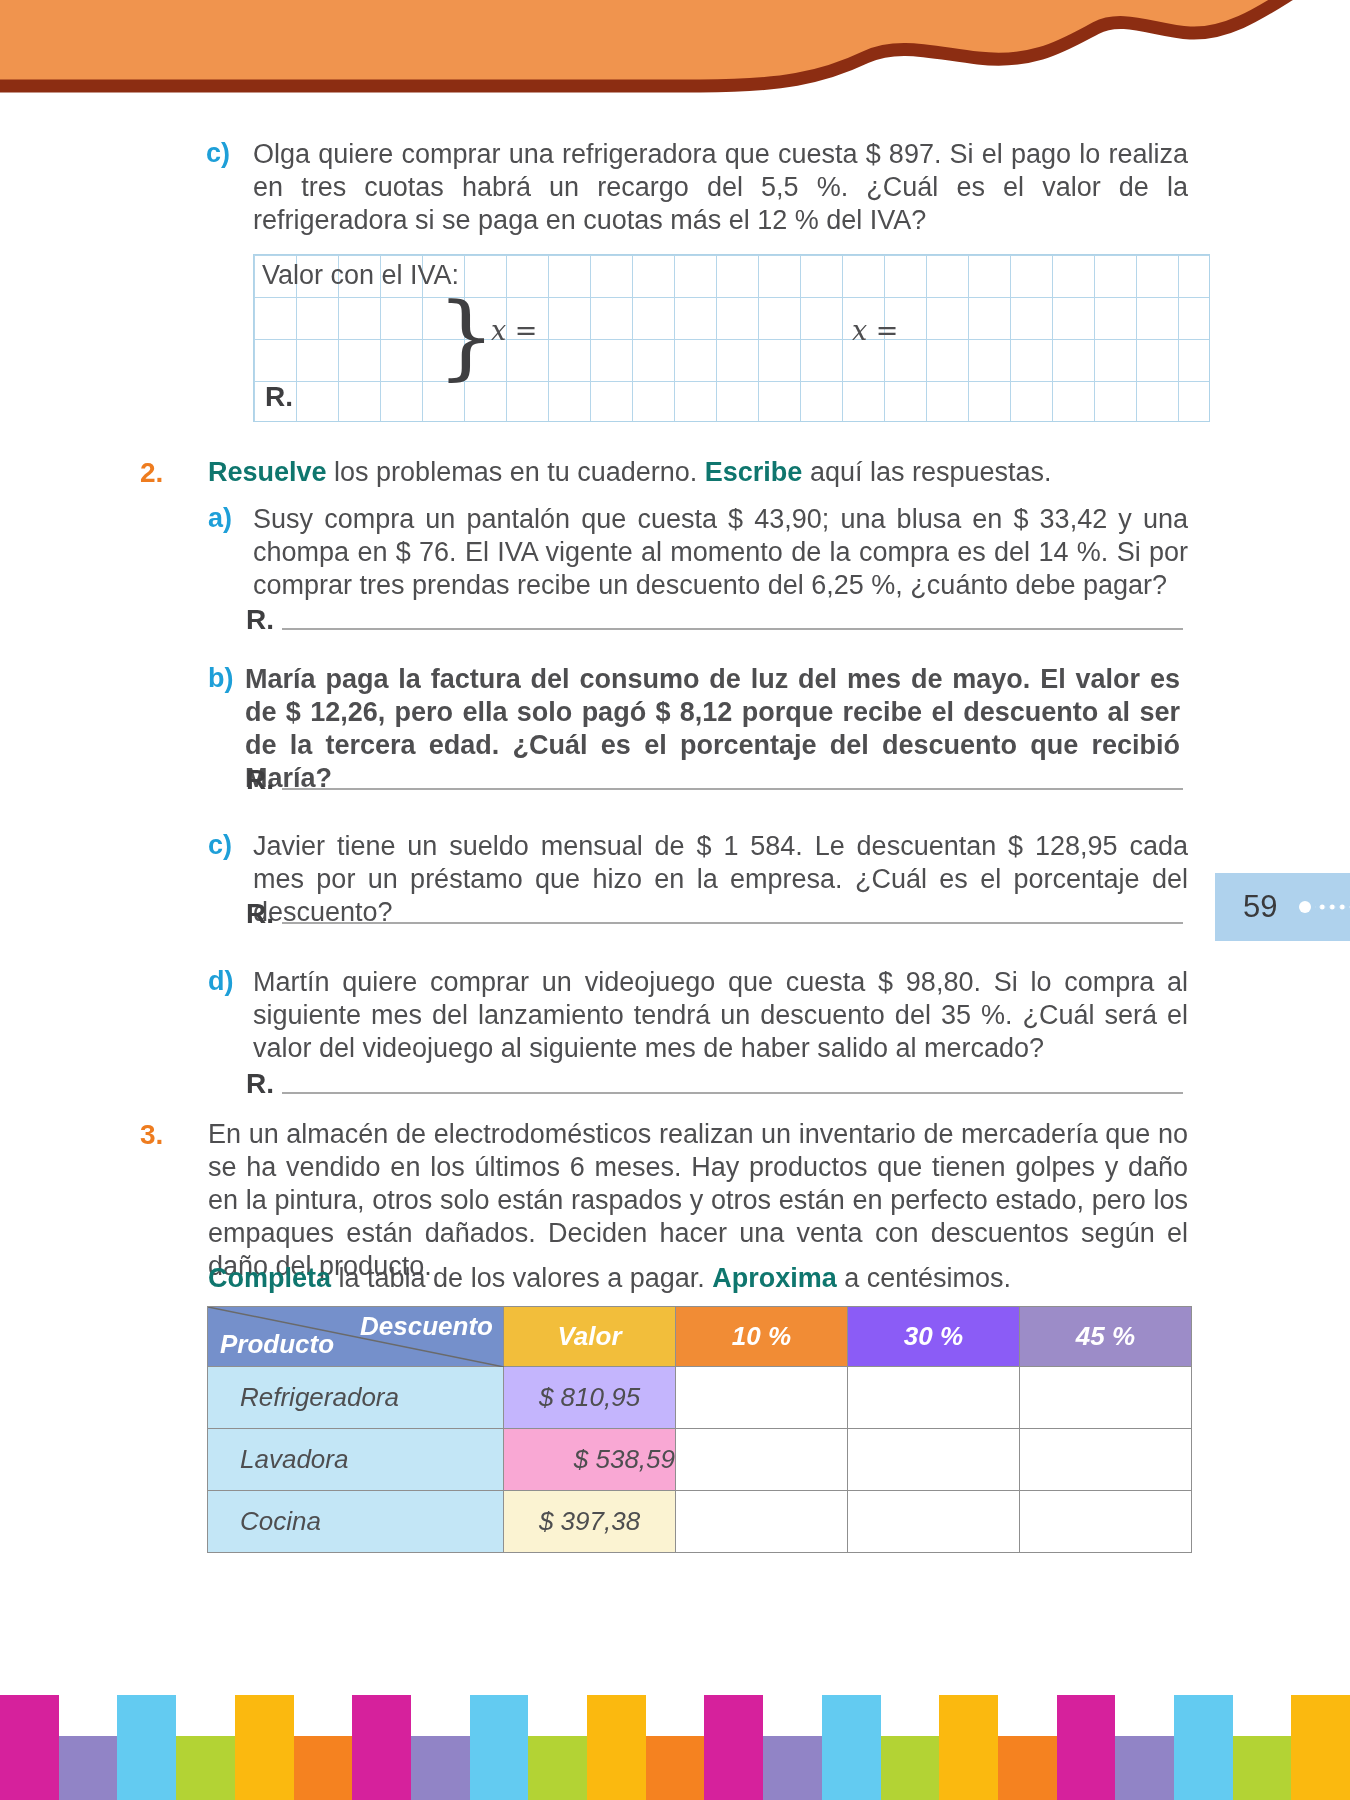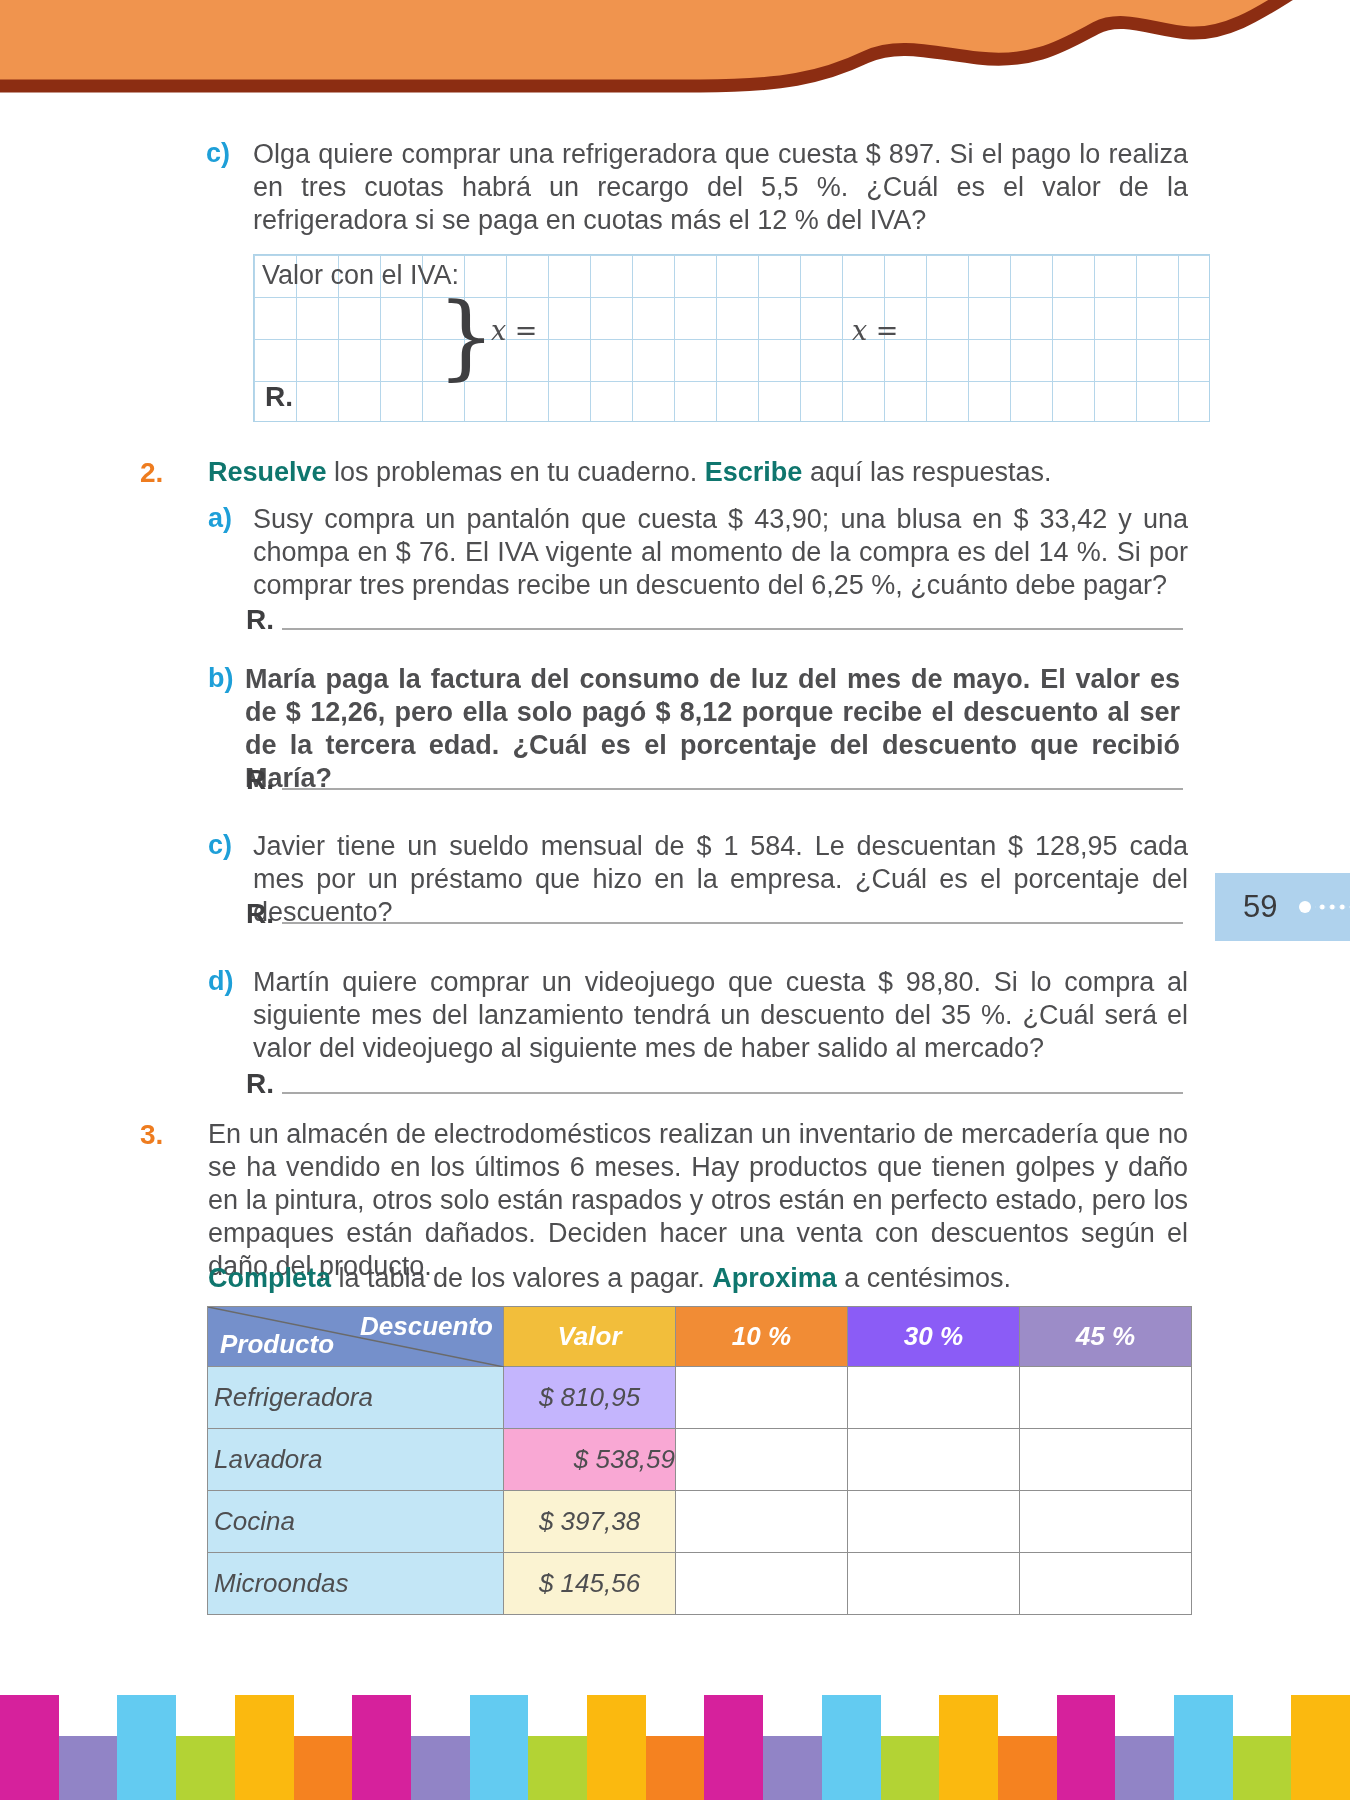--- a/index.html
+++ b/index.html
@@ -34,21 +34,21 @@
   .calc-grid .xeq { position:absolute; top:60px; font-family:"DejaVu Serif",serif; font-style:italic; font-size:27px; color:#4E4E50; }
   .calc-grid .r { position:absolute; left:11px; top:126px; }
 
   
   table.discount { border-collapse:collapse; table-layout:fixed; }
   table.discount td { border:1px solid #8F8F8F; font-size:26px; vertical-align:middle; }
   td.hdr { color:#ffffff; font-weight:bold; text-align:center; height:60px; }
   td.diag { position:relative; }
   td.diag .top-lbl { position:absolute; right:10px; top:4px; color:#fff; font-weight:bold; }
   td.diag .bot-lbl { position:absolute; left:12px; bottom:6px; color:#fff; font-weight:bold; }
-  td.prod { padding-left:6px; height:62px; }
+  td.prod { padding-left:32px; height:62px; }
   td.val  { text-align:center; height:62px; }
   td.blank { background:#ffffff; }
 
   
   .badge { left:1215px; top:873px; width:155px; height:68px; display:flex; align-items:center; }
   .badge .num { font-size:31px; color:#3A3A3C; margin-left:28px; }
   .badge .bigdot { width:12px; height:12px; border-radius:50%; background:#ffffff; margin-left:22px; }
   .badge .dotline {
     flex:1; height:6px; margin-left:4px;
     background-image:radial-gradient(circle, #ffffff 2.2px, transparent 2.8px);
@@ -148,27 +148,20 @@
     <td class="blank"></td>
     <td class="blank"></td>
   </tr>
   <tr>
     <td class="prod" style="background: rgb(195, 230, 246);">Cocina</td>
     <td class="val" style="background: rgb(251, 243, 210);">$ 397,38</td>
     <td class="blank"></td>
     <td class="blank"></td>
     <td class="blank"></td>
   </tr>
-  <tr>
-    <td class="prod" style="background: rgb(195, 230, 246);">Microondas</td>
-    <td class="val" style="background: rgb(251, 243, 210);">$ 145,56</td>
-    <td class="blank"></td>
-    <td class="blank"></td>
-    <td class="blank"></td>
-  </tr>
 </tbody>
   </table>
 
 <div class="footer-stripes">
     <div class="stripe tall" style="background: rgb(214, 33, 156);"></div>
     <div class="stripe short" style="background: rgb(145, 132, 198);"></div>
     <div class="stripe tall" style="background: rgb(99, 203, 241);"></div>
     <div class="stripe short" style="background: rgb(179, 211, 52);"></div>
     <div class="stripe tall" style="background: rgb(251, 185, 15);"></div>
     <div class="stripe short" style="background: rgb(245, 130, 32);"></div>

